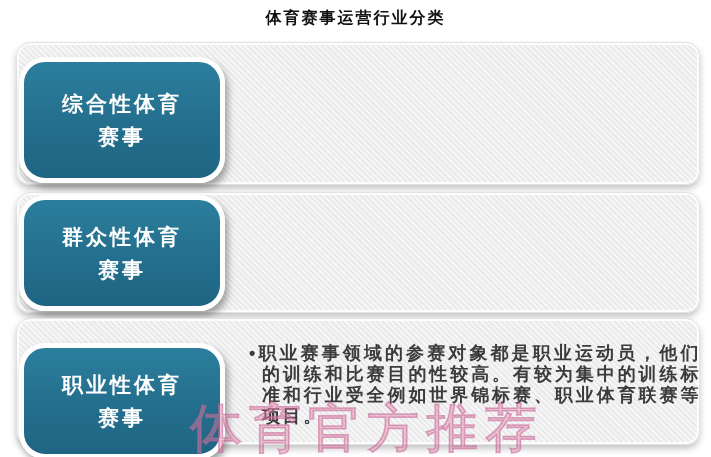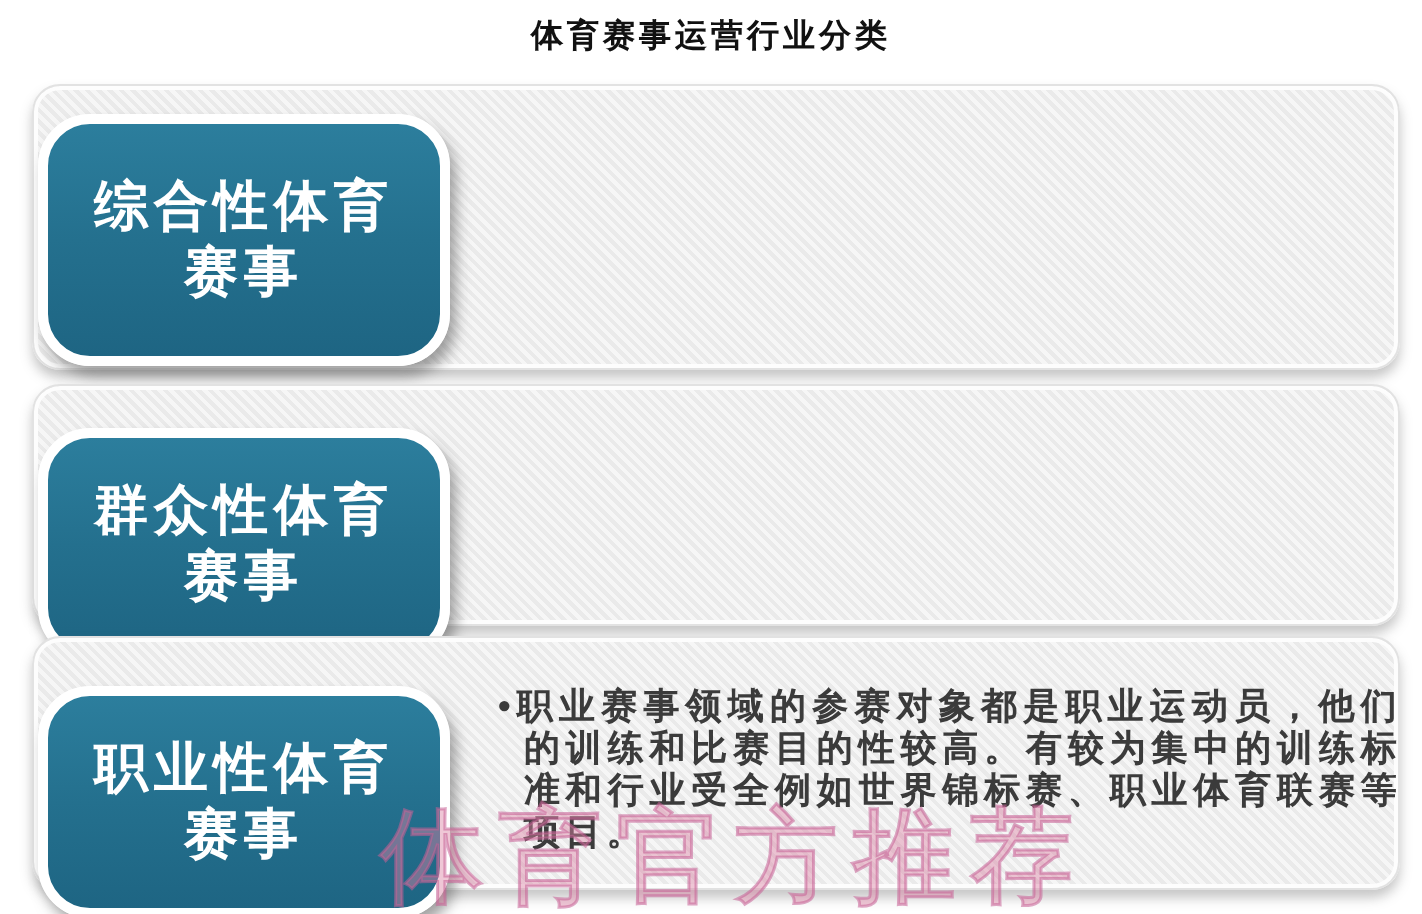--- a/index.html
+++ b/index.html
@@ -24,23 +24,23 @@
   .c3{top:318px;height:127px;}
   
   .labelbox{
     position:absolute;left:2px;width:206px;border-radius:26px;
     background:linear-gradient(180deg,#2c7e9d 0%,#24708e 50%,#1e6583 100%);
     border:5px solid #ffffff;box-sizing:border-box;
     box-shadow:3px 5px 7px rgba(90,90,90,0.55);
     display:flex;align-items:center;justify-content:center;text-align:center;
   }
   .lb1{top:14px;height:126px;}
-  .lb2{top:21px;height:116px;}
+  .lb2{top:2px;height:116px;}
   .lb3{top:24px;height:116px;}
-  .labeltext{color:#fff;font-weight:bold;font-size:27px;line-height:33px;letter-spacing:3px;}
+  .labeltext{color:#fff;font-weight:bold;font-size:21px;line-height:33px;letter-spacing:3px;}
   .lline{display:block;}
   
   .desc{
     position:absolute;left:232px;width:452px;box-sizing:border-box;
     font-size:18px;line-height:21px;letter-spacing:2.6px;font-weight:bold;color:#3b3b3b;
     text-align:justify;padding-left:13px;text-indent:-13px;
   }
   .d1{top:25px;}
   .d2{top:18px;}
   .d3{top:24px;}

